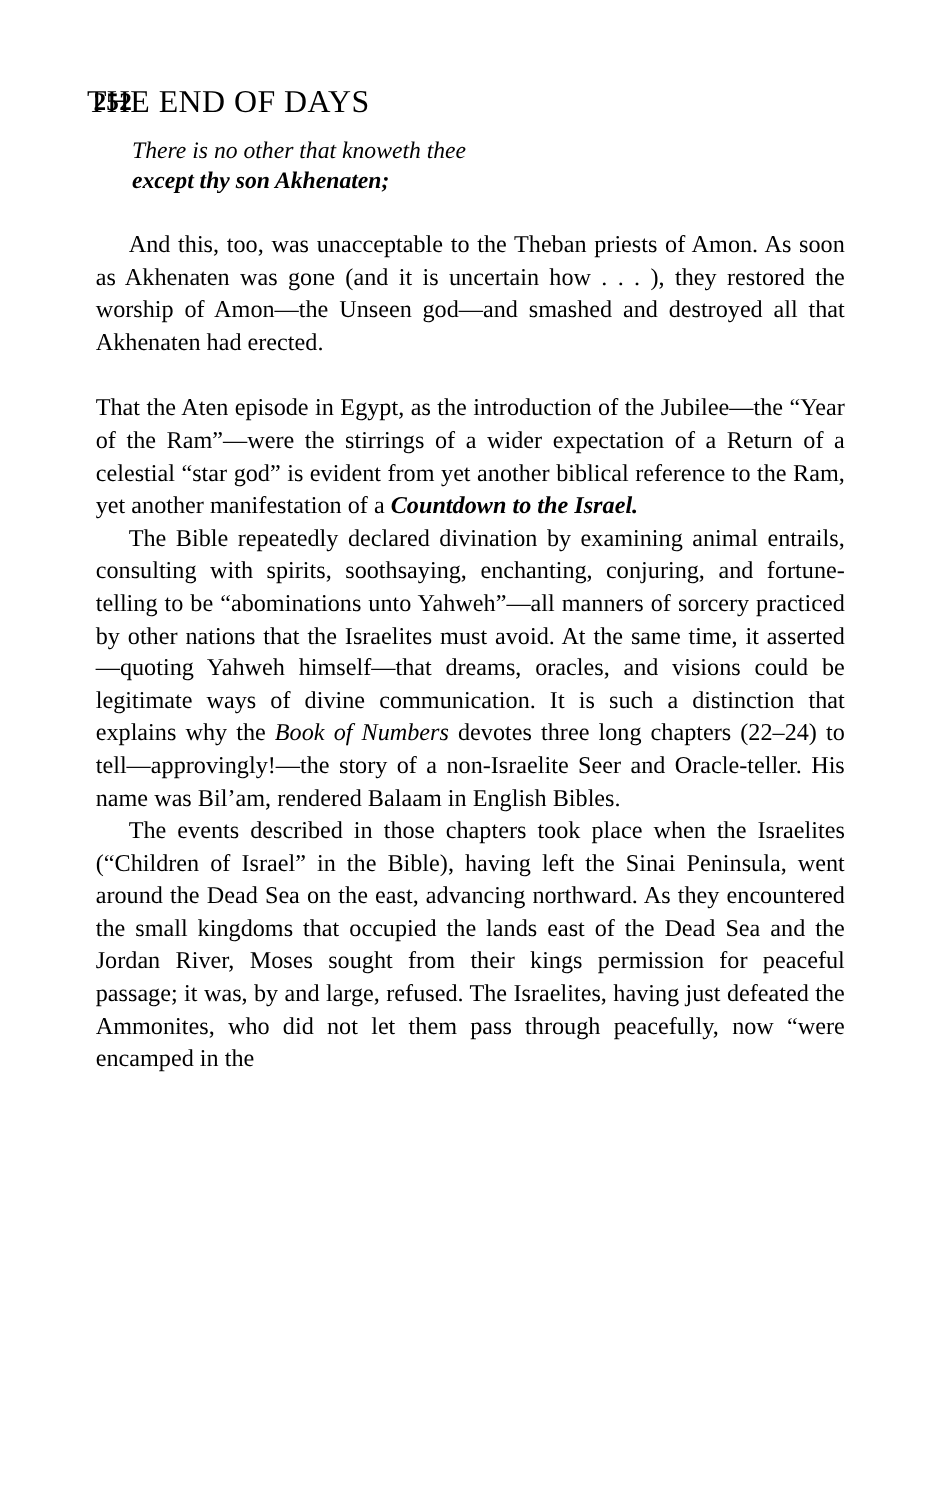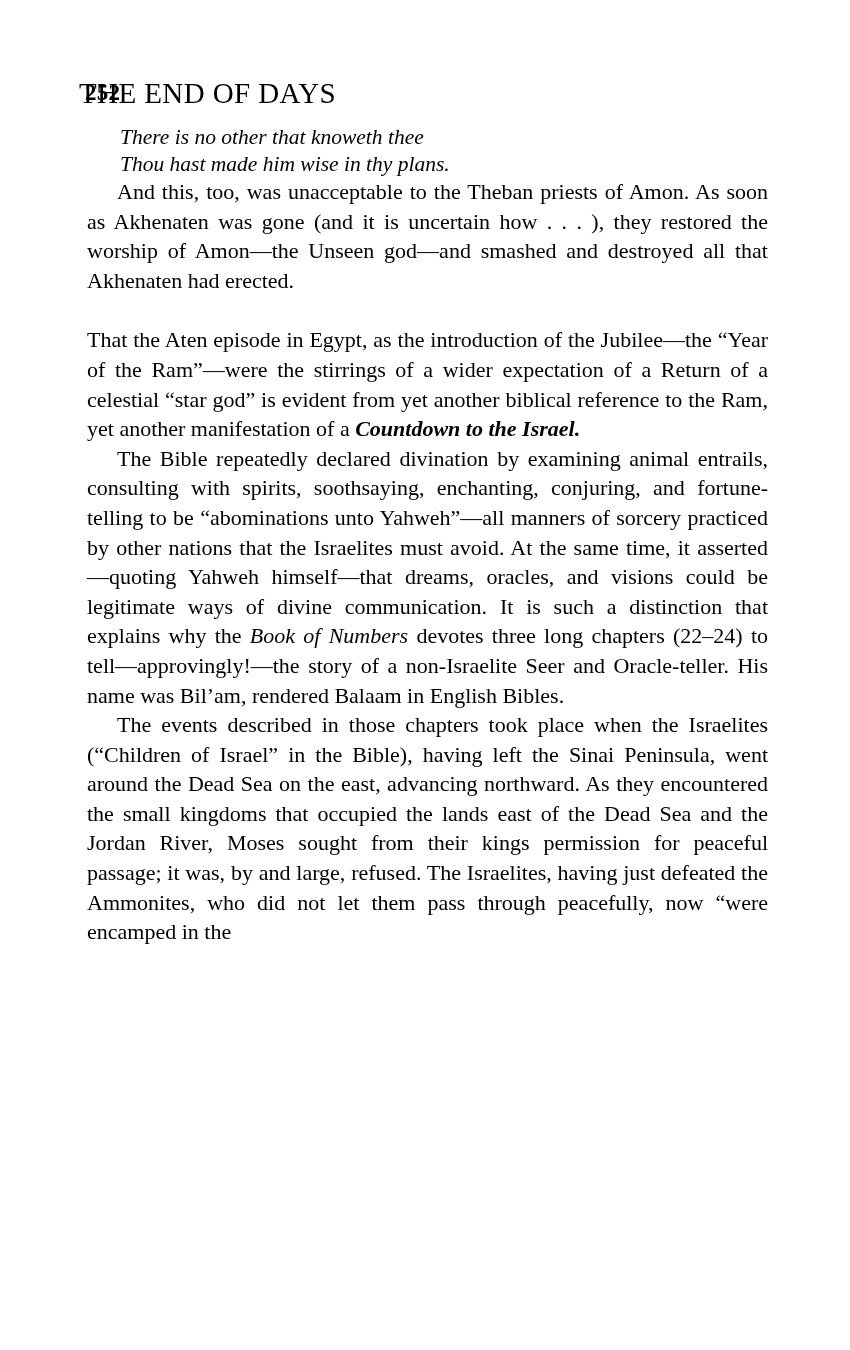--- a/index.html
+++ b/index.html
@@ -85,20 +85,21 @@
     text-align: justify;
     text-justify: inter-word;
     -webkit-hyphens: none;
     hyphens: none;
     text-indent: 30px;
   }
   p.body.noindent {
     text-indent: 0;
   }
   p.body.gap-before {
+    margin-top: 30px;
   }
   p.body.gap-after {
     margin-bottom: 30px;
   }
   em.ital {
   }
   strong.bi {
     font-style: italic;
     font-weight: bold;
   }
@@ -115,21 +116,21 @@
 
   <div class="running-head">
     <span class="folio">252</span>
     <span class="head-title">THE END OF DAYS</span>
   </div>
 
   <div class="column">
 
     <blockquote class="epigraph">
       <span class="ln">There is no other that knoweth thee</span>
-      <span class="ln">Thou hast made him wise in thy plans.</span>
+      <span class="ln strong">except thy son Akhenaten;</span>
     </blockquote>
 
     <p class="body gap-before gap-after"><span>And this, too, was unacceptable to the Theban priests of Amon. As soon as Akhenaten was gone (and it is uncertain how . . . ), they restored the worship of Amon—the Unseen god—and smashed and destroyed all that Akhenaten had erected.</span></p>
 
     <p class="body noindent"><span>That the Aten episode in Egypt, as the introduction of the Jubilee—the “Year of the Ram”—were the stirrings of a wider expectation of a Return of a celestial “star god” is evident from yet another biblical reference to the Ram, yet another manifestation of a </span><strong class="bi">Countdown to the Israel.</strong></p>
 
 
     <p class="body"><span>The Bible repeatedly declared divination by examining animal entrails, consulting with spirits, soothsaying, enchanting, conjuring, and fortune-telling to be “abominations unto Yahweh”—all manners of sorcery practiced by other nations that the Israelites must avoid. At the same time, it asserted—quoting Yahweh himself—that dreams, oracles, and visions could be legitimate ways of divine communication. It is such a distinction that explains why the </span><em class="ital">Book of Numbers</em><span> devotes three long chapters (22–24) to tell—approvingly!—the story of a non-Israelite Seer and Oracle-teller. His name was Bil’am, rendered Balaam in English Bibles.</span></p>
 
     <p class="body clip"><span>The events described in those chapters took place when the Israelites (“Children of Israel” in the Bible), having left the Sinai Peninsula, went around the Dead Sea on the east, advancing northward. As they encountered the small kingdoms that occupied the lands east of the Dead Sea and the Jordan River, Moses sought from their kings permission for peaceful passage; it was, by and large, refused. The Israelites, having just defeated the Ammonites, who did not let them pass through peacefully, now “were encamped in the</span></p>

